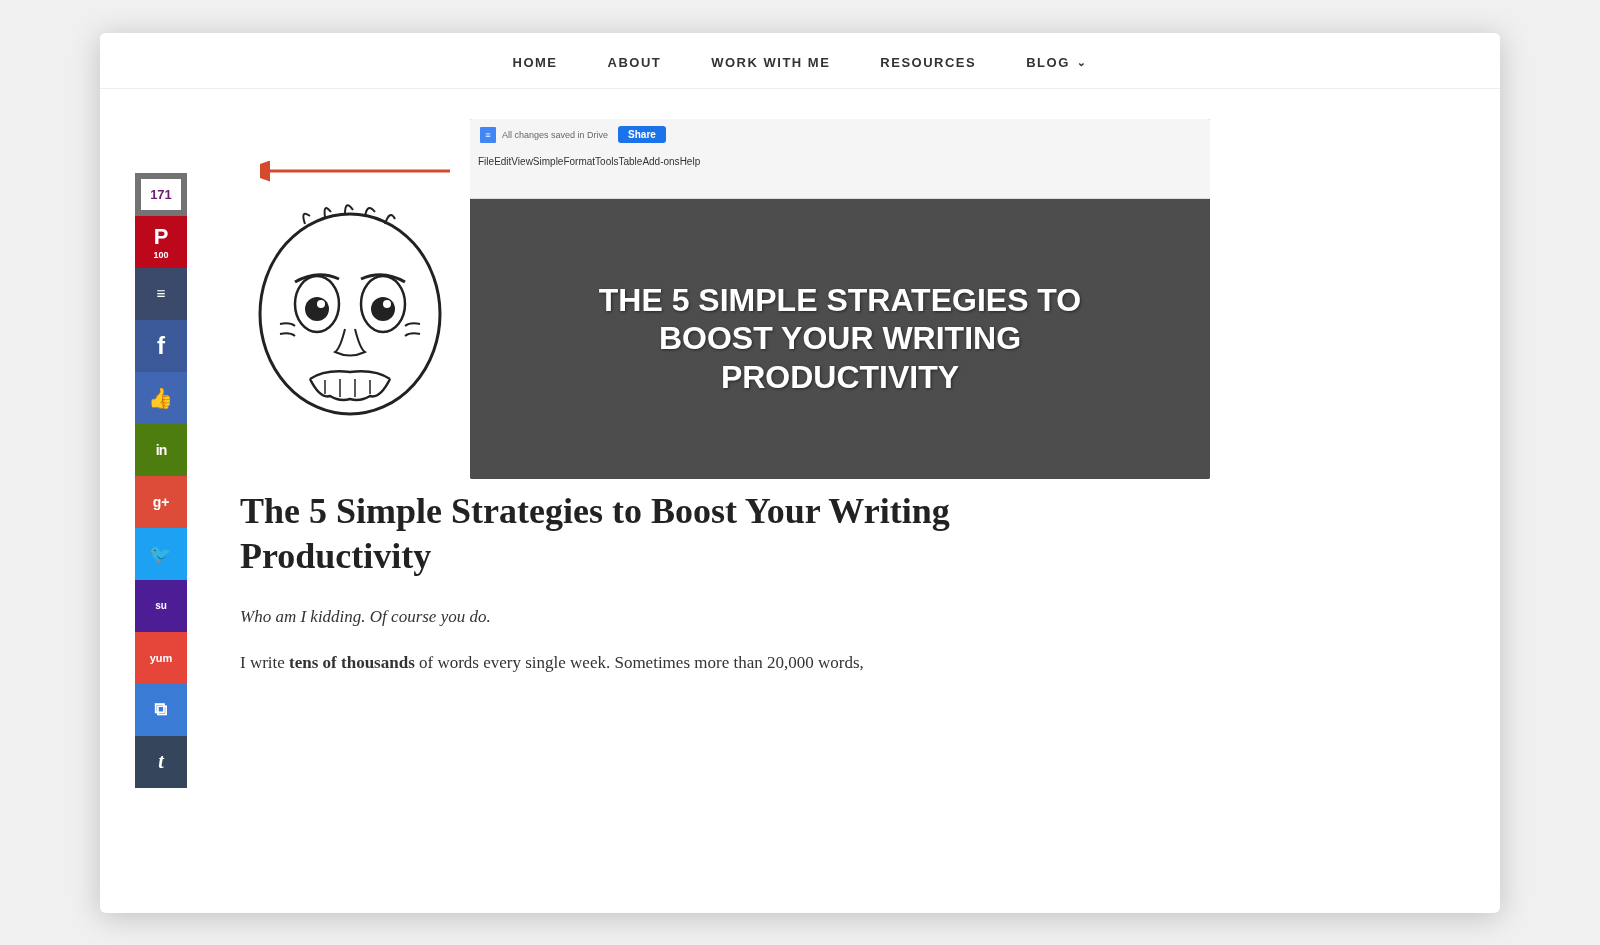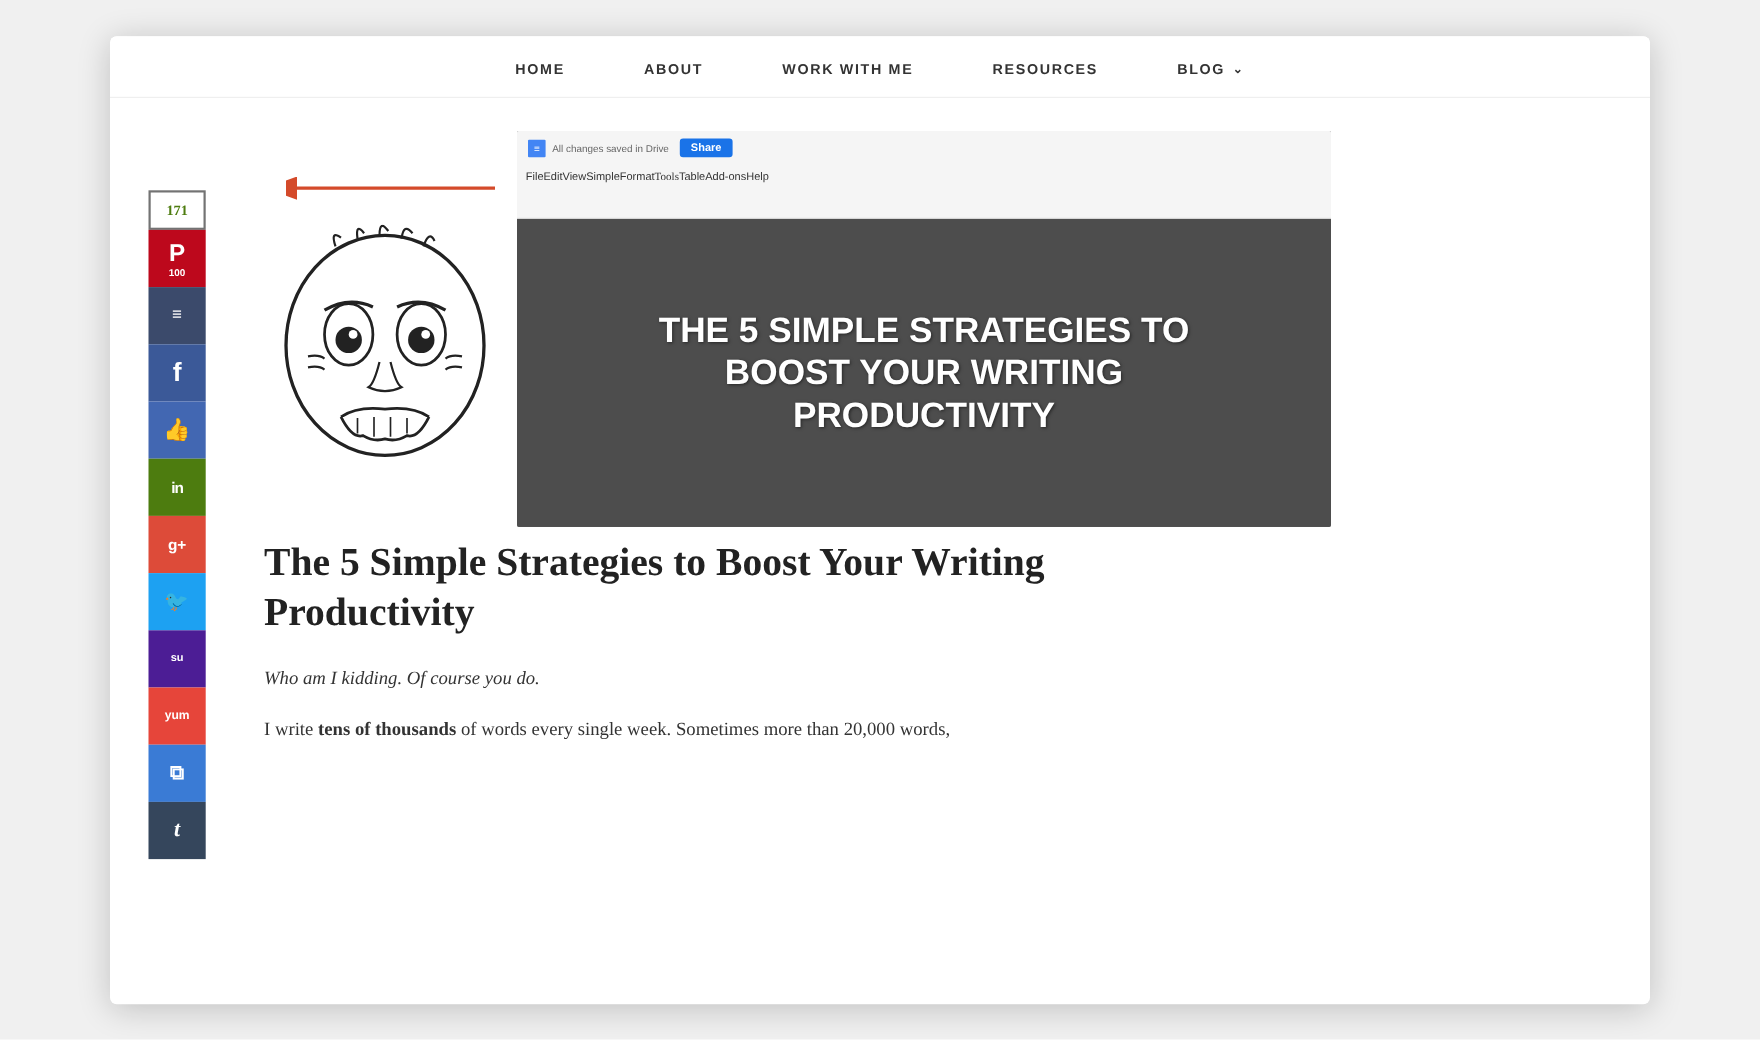--- a/index.html
+++ b/index.html
@@ -25,21 +25,21 @@
       width: 100%;
       padding: 22px 0 18px;
       display: flex;
       justify-content: center;
       align-items: center;
       border-bottom: 1px solid #eee;
       background: #fff;
     }
     .nav-bar nav {
       display: flex;
-      gap: 72px;
+      gap: 50px;
       align-items: center;
     }
     .nav-item {
       font-family: 'Arial', sans-serif;
       font-size: 13px;
       font-weight: 600;
       letter-spacing: 1.5px;
       color: #333;
       text-transform: uppercase;
       cursor: pointer;
@@ -54,27 +54,27 @@
     .social-sidebar {
       position: absolute;
       left: 35px;
       top: 140px;
       display: flex;
       flex-direction: column;
       width: 52px;
     }
     .share-count {
       background: #fff;
-      border: 2px solid #737373;
+      border: 6px solid #737373;
       text-align: center;
       padding: 8px 4px;
       font-size: 13px;
       font-weight: bold;
-      color: #4d7c0f;
-      font-family: Liberation Serif, serif;
+      color: #701a75;
+      font-family: Liberation Sans, sans-serif;
     }
     .social-btn {
       width: 52px;
       height: 52px;
       display: flex;
       align-items: center;
       justify-content: center;
       cursor: pointer;
       position: relative;
       flex-direction: column;
@@ -322,21 +322,21 @@
               <span style="background:#4285f4;color:#fff;width:16px;height:16px;display:inline-flex;align-items:center;justify-content:center;font-size:9px;margin-right:6px;border-radius:1px;">≡</span>
               <span style="font-size:9px;color:#666;margin-right:10px;font-family:Arial;">All changes saved in Drive</span>
               <span style="background:#1a73e8;color:#fff;padding:3px 10px;font-size:10px;border-radius:3px;font-family:Arial;font-weight:bold;">Share</span>
             </div>
             <div class="gdoc-menubar">
               <span style="font-size:10px;font-family:Arial;color:#333;">File</span>
               <span style="font-size:10px;font-family:Arial;color:#333;">Edit</span>
               <span style="font-size:10px;font-family:Arial;color:#333;">View</span>
               <span style="font-size:10px;font-family:Arial;color:#333;">Simple</span>
               <span style="font-size:10px;font-family:Arial;color:#333;">Format</span>
-              <span style="font-size:10px;font-family:Liberation Serif, serif;color:#333;text-align:center;">Tools</span>
+              <span style="font-size:10px;font-family:Liberation Sans, sans-serif;color:#333;text-align:center;">Tools</span>
               <span style="font-size:10px;font-family:Arial;color:#333;">Table</span>
               <span style="font-size:10px;font-family:Arial;color:#333;">Add-ons</span>
               <span style="font-size:10px;font-family:Arial;color:#333;">Help</span>
             </div>
           </div>
 
           <div class="gdoc-body">
             <div class="hero-text-overlay">
               <div class="hero-title">THE 5 SIMPLE STRATEGIES TO</div>
               <div class="hero-title">BOOST YOUR WRITING</div>

